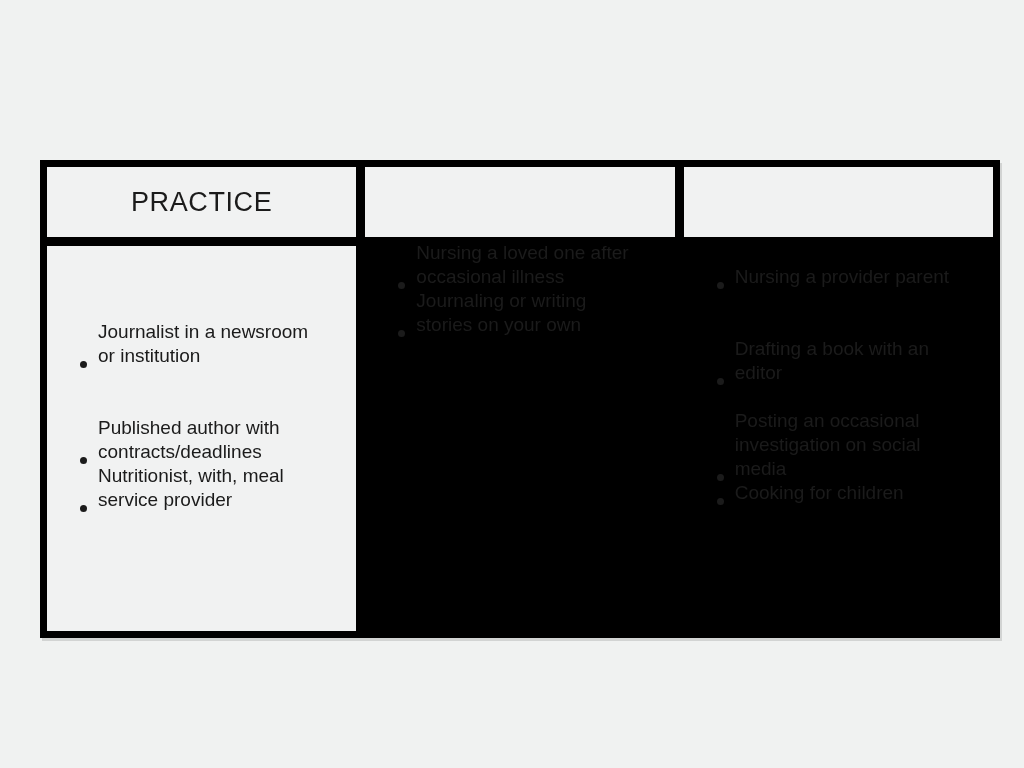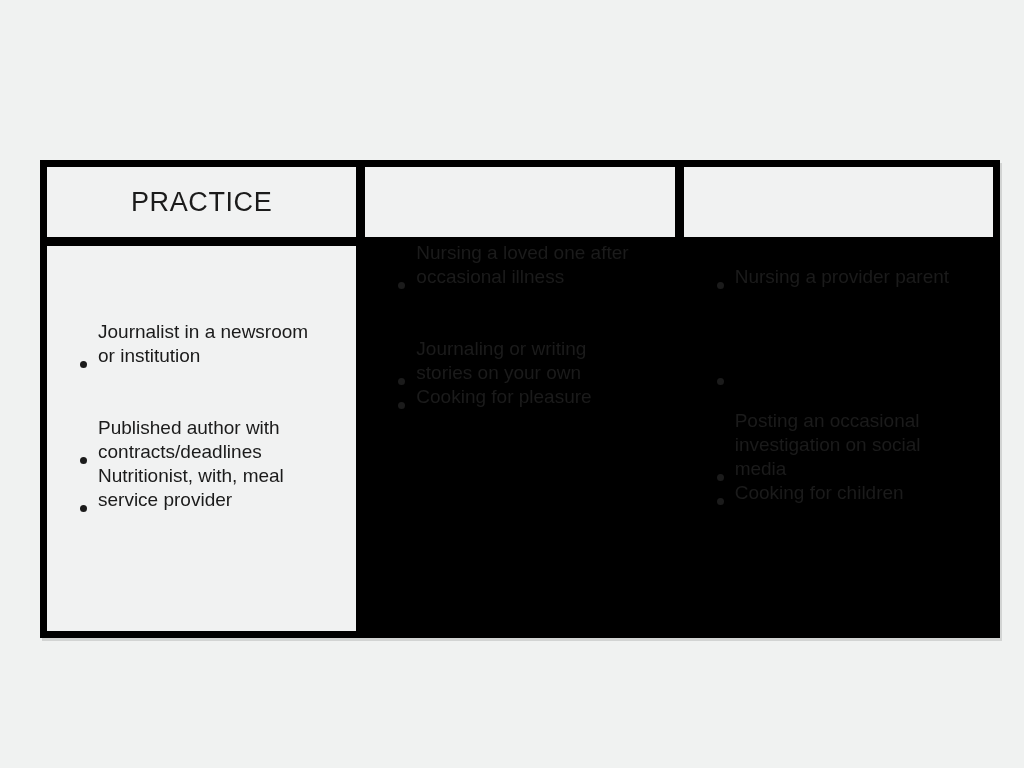--- a/index.html
+++ b/index.html
@@ -84,35 +84,32 @@
     <div class="cell">
       <ul class="item-list">
         <li class="item">
           <span class="bullet"></span>
           <span class="item-text">Nursing a loved one after occasional illness</span>
         </li>
         <li class="item">
           <span class="bullet"></span>
           <span class="item-text">Journaling or writing stories on your own</span>
         </li>
-        <li class="item">
-          <span class="bullet"></span>
-          <span class="item-text">Cooking for pleasure</span>
-        </li>
       </ul>
     </div>
 
     <div class="cell">
       <ul class="item-list">
         <li class="item">
           <span class="bullet"></span>
           <span class="item-text">Nursing a provider parent</span>
         </li>
         <li class="item">
           <span class="bullet"></span>
+          <span class="item-text">Drafting a book with an editor</span>
         </li>
         <li class="item">
           <span class="bullet"></span>
           <span class="item-text">Posting an occasional investigation on social media</span>
         </li>
         <li class="item">
           <span class="bullet"></span>
           <span class="item-text">Cooking for children</span>
         </li>
       </ul>

